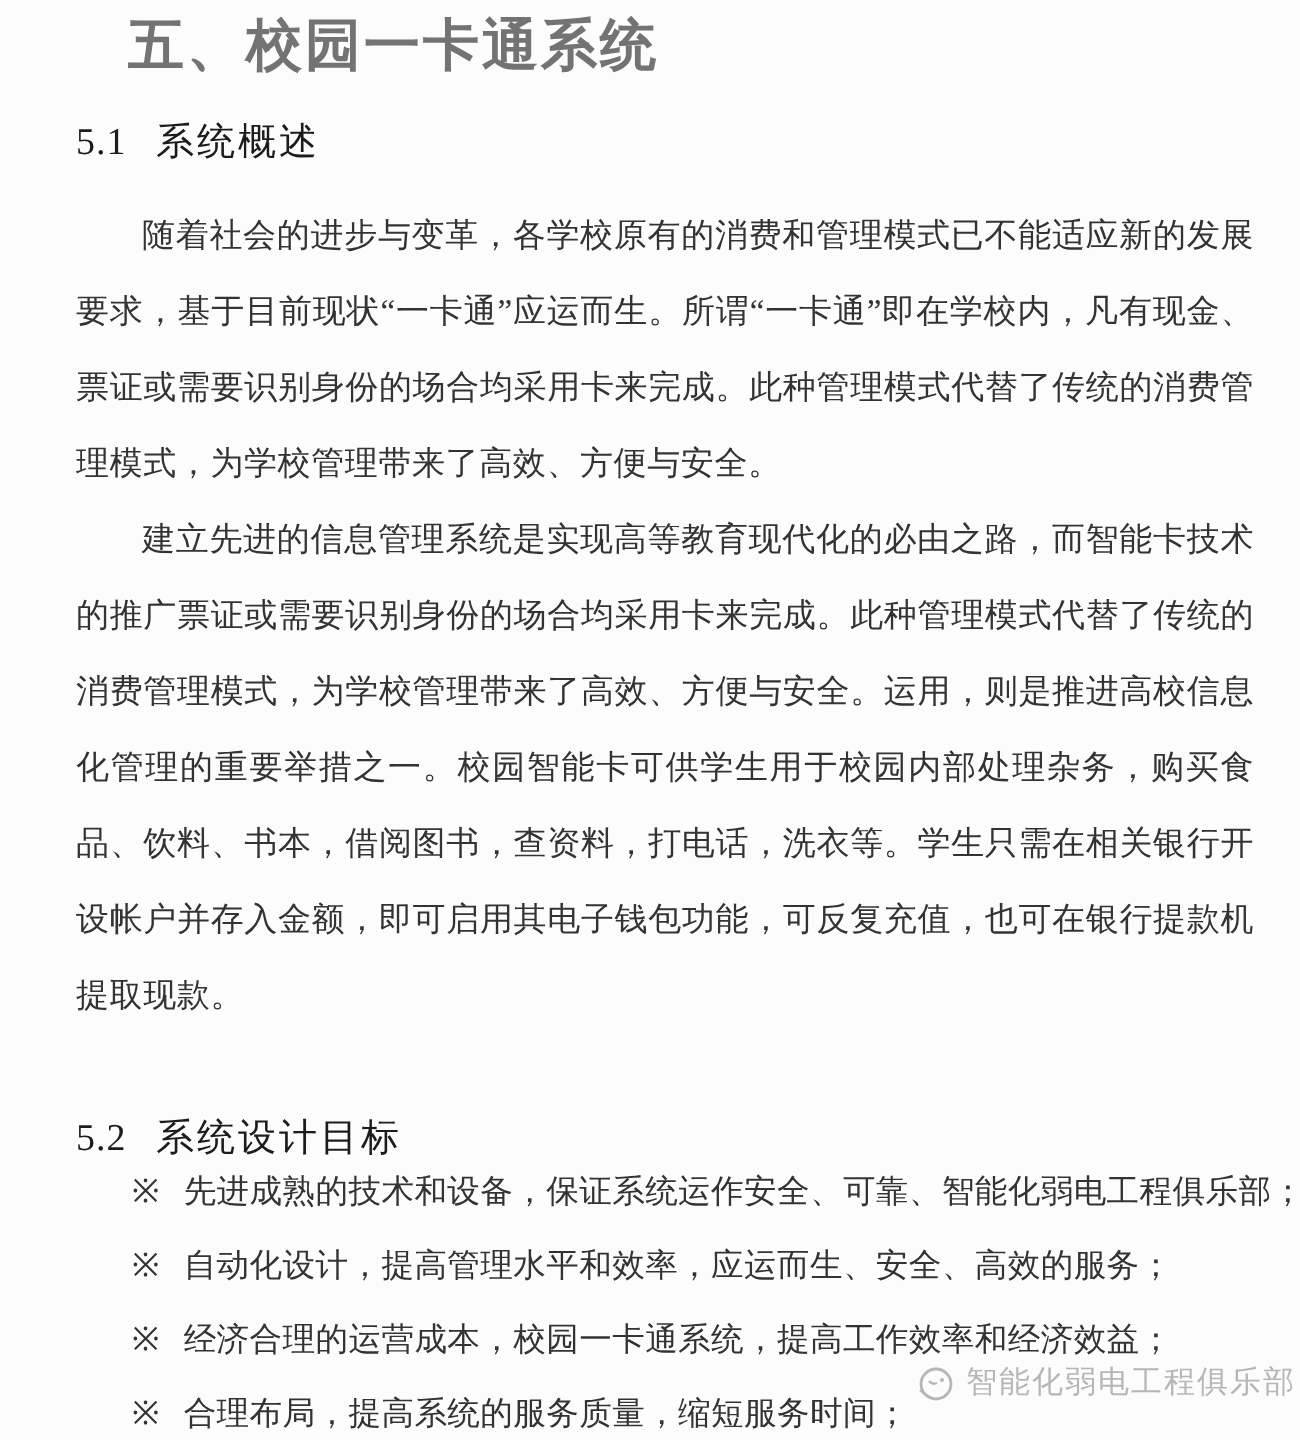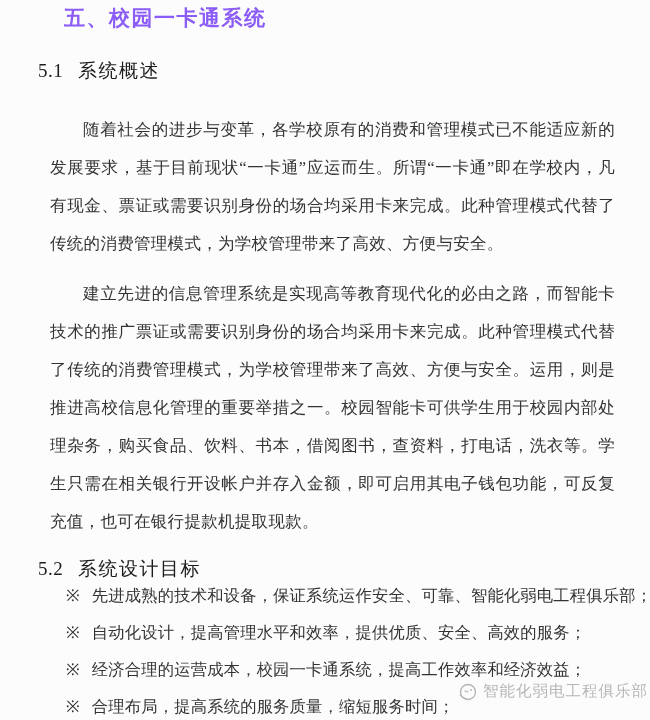--- a/index.html
+++ b/index.html
@@ -16,24 +16,24 @@
     font-family: "Liberation Serif", serif;
     color: #303030;
     -webkit-font-smoothing: antialiased;
   }
   .doc-title {
     position: absolute;
     left: 64px;
     top: 4px;
     margin: 0;
     font-family: Liberation Mono, monospace;
-    font-size: 21px;
+    font-size: 28px;
     font-weight: 700;
     letter-spacing: 1.5px;
-    color: #8b5cf6;
+    color: #737373;
   }
   .sec-heading {
     position: absolute;
     left: 38px;
     margin: 0;
     font-size: 19px;
     font-weight: 400;
     color: #1c1c1c;
     white-space: nowrap;
   }
@@ -52,21 +52,21 @@
     left: 38px;
     top: 99px;
     width: 589px;
     font-size: 16.5px;
     line-height: 38px;
     text-align: justify;
     letter-spacing: 0.3px;
     color: #333333;
   }
   .body-text p {
-    margin: 12px;
+    margin: 0;
     text-indent: 2em;
   }
   .goal-list {
     position: absolute;
     left: 66px;
     top: 586px;
     width: 560px;
     margin: 0;
     padding: 0;
     list-style: none;
@@ -126,21 +126,21 @@
     <span class="sec-title">系统设计目标</span>
   </h2>
 
   <ul class="goal-list">
     <li>
       <span class="marker">※</span>
       <span class="item-text">先进成熟的技术和设备，保证系统运作安全、可靠、智能化弱电工程俱乐部；</span>
     </li>
     <li>
       <span class="marker">※</span>
-      <span class="item-text">自动化设计，提高管理水平和效率，提供优质、安全、高效的服务；</span>
+      <span class="item-text">自动化设计，提高管理水平和效率，应运而生、安全、高效的服务；</span>
     </li>
     <li>
       <span class="marker">※</span>
       <span class="item-text">经济合理的运营成本，校园一卡通系统，提高工作效率和经济效益；</span>
     </li>
     <li>
       <span class="marker">※</span>
       <span class="item-text">合理布局，提高系统的服务质量，缩短服务时间；</span>
     </li>
   </ul>

